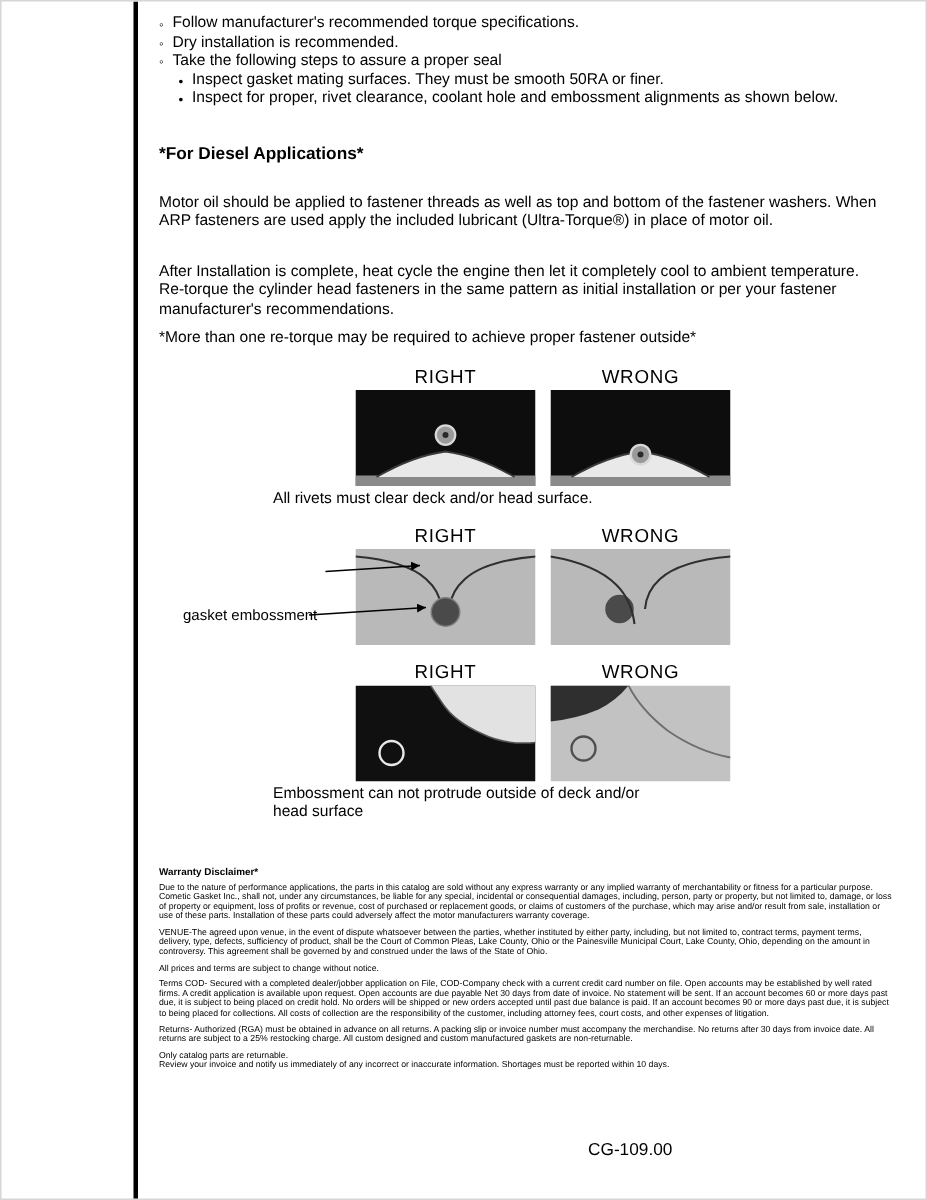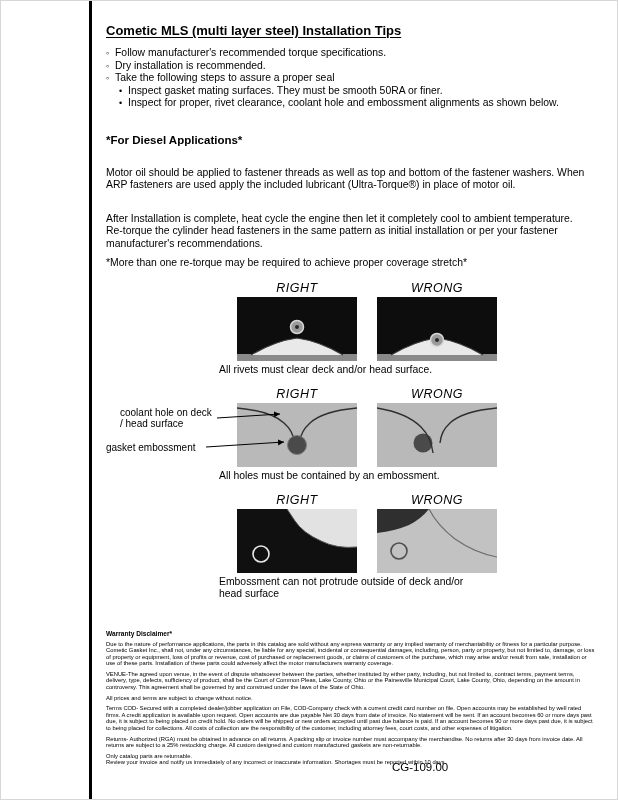--- a/index.html
+++ b/index.html
@@ -16,48 +16,47 @@
   .tip .b1 { width:9px; font-size:9px; flex:0 0 9px; }
   .tip .b2 { width:9px; font-size:9px; flex:0 0 9px; }
   .tip.sub { margin-left:13px; }
 
   .diesel-heading { margin-top:24px; font-size:11.5px; font-weight:bold; }
   .body-par { margin-top:21px; font-size:10.4px; line-height:12.5px; width:480px; }
   .note-par { margin-top:7px; font-size:10.4px; line-height:12.5px; width:480px; }
 
   .diagram-section { margin-top:8px; }
   .diagram-row { margin-top:11px; }
-  .hdr-row, .panel-row { display:flex; gap:20px; margin-left:131px;font-style:italic; }
+  .hdr-row, .panel-row { display:flex; gap:10px; margin-left:131px; }
   .hdr { width:120px; text-align:center; font-size:12.5px; letter-spacing:0.5px; margin-bottom:2px; }
   .panel { width:120px; height:64px; display:block; }
-  .caption { margin-left:113px; margin-top:3px; font-size:10.4px; line-height:12px; }
+  .caption { margin-left:76px; margin-top:3px; font-size:10.4px; line-height:12px; }
   .caption.narrow { width:250px; }
 
   .row2 { position:relative; }
   .callout { position:absolute; font-size:10px; line-height:11.5px; }
   .callout.c1 { left:14px; top:20px; width:95px; }
-  .callout.c2 { left:0; top:55px; width:110px; }
+  .callout.c2 { left:16px; top:55px; width:110px; }
   .arrows { position:absolute; left:0; top:0; width:260px; height:80px; pointer-events:none; }
 
   .warranty { margin-top:30px; width:491px; }
   .w-heading { font-size:6.6px; font-weight:bold; margin-bottom:3px; }
   .w-par { font-size:5.8px; line-height:6.6px; margin-top:4px; }
   .w-par.tight { margin-top:0; }
 
   .footer { position:absolute; left:391px; top:760px; font-size:11.5px;text-align:center; }
 </style>
 </head>
 <body>
 
 <div class="page">
   <div class="left-rule"></div>
 
   <div class="content">
 
-    <div class="title">Cometic MLS (multi layer steel) Installation Tips</div>
 
     <div class="tips">
       <div class="tip">
         <span class="b1">◦</span>
         <span>Follow manufacturer's recommended torque specifications.</span>
       </div>
       <div class="tip">
         <span class="b1">◦</span>
         <span>Dry installation is recommended.</span>
       </div>
@@ -71,21 +70,21 @@
       </div>
       <div class="tip sub">
         <span class="b2">•</span>
         <span>Inspect for proper, rivet clearance, coolant hole and embossment alignments as shown below.</span>
       </div>
     </div>
 
     <div class="diesel-heading">*For Diesel Applications*</div>
     <p class="body-par">Motor oil should be applied to fastener threads as well as top and bottom of the fastener washers. When ARP fasteners are used apply the included lubricant (Ultra-Torque®) in place of motor oil.</p>
     <p class="body-par">After Installation is complete, heat cycle the engine then let it completely cool to ambient temperature. Re-torque the cylinder head fasteners in the same pattern as initial installation or per your fastener manufacturer's recommendations.</p>
-    <p class="note-par">*More than one re-torque may be required to achieve proper coverage stretch*</p>
+    <p class="note-par">*More than one re-torque may be required to achieve proper fastener outside*</p>
 
     <div class="diagram-section">
 
       <div class="diagram-row">
         <div class="hdr-row">
           <div class="hdr">RIGHT</div>
           <div class="hdr">WRONG</div>
         </div>
         <div class="panel-row">
           <svg class="panel" viewBox="0 0 120 64">
@@ -102,21 +101,20 @@
             <path d="M14,58 Q38,44 60,41 Q82,44 106,58 Z" fill="#e9e9e9"></path>
             <path d="M14,58 Q38,44 60,41 Q82,44 106,58" fill="none" stroke="#3a3a3a" stroke-width="1.2"></path>
             <circle cx="60" cy="43" r="6.5" fill="#9a9a9a" stroke="#d8d8d8" stroke-width="1.5"></circle>
             <circle cx="60" cy="43" r="2" fill="#2a2a2a"></circle>
           </svg>
         </div>
         <div class="caption">All rivets must clear deck and/or head surface.</div>
       </div>
 
       <div class="diagram-row row2">
-        <div class="callout c1">coolant hole on deck / head surface</div>
         <div class="callout c2">gasket embossment</div>
         <svg class="arrows" viewBox="0 0 260 80">
           <defs>
             <marker id="ah" markerWidth="7" markerHeight="7" refX="6" refY="3" orient="auto">
               <path d="M0,0 L6,3 L0,6 Z" fill="#000"></path>
             </marker>
           </defs>
           <line x1="111" y1="31" x2="174" y2="27" stroke="#000" stroke-width="1" marker-end="url(#ah)"></line>
           <line x1="100" y1="60" x2="178" y2="55" stroke="#000" stroke-width="1" marker-end="url(#ah)"></line>
         </svg>
@@ -132,21 +130,20 @@
             <circle cx="60" cy="42" r="9.5" fill="#4a4a4a"></circle>
             <circle cx="60" cy="42" r="9.5" fill="none" stroke="#7c7c7c" stroke-width="1"></circle>
           </svg>
           <svg class="panel" viewBox="0 0 120 64">
             <rect width="120" height="64" fill="#b9b9b9"></rect>
             <circle cx="46" cy="40" r="9.5" fill="#4a4a4a"></circle>
             <path d="M0,5 Q30,10 44,24 Q54,34 56,50" fill="none" stroke="#2f2f2f" stroke-width="1.4"></path>
             <path d="M120,5 Q86,8 73,20 Q64,28 63,40" fill="none" stroke="#2f2f2f" stroke-width="1.4"></path>
           </svg>
         </div>
-        <div class="caption">All holes must be contained by an embossment.</div>
       </div>
 
       <div class="diagram-row">
         <div class="hdr-row">
           <div class="hdr">RIGHT</div>
           <div class="hdr">WRONG</div>
         </div>
         <div class="panel-row">
           <svg class="panel" viewBox="0 0 120 64">
             <rect width="120" height="64" fill="#101010"></rect>

